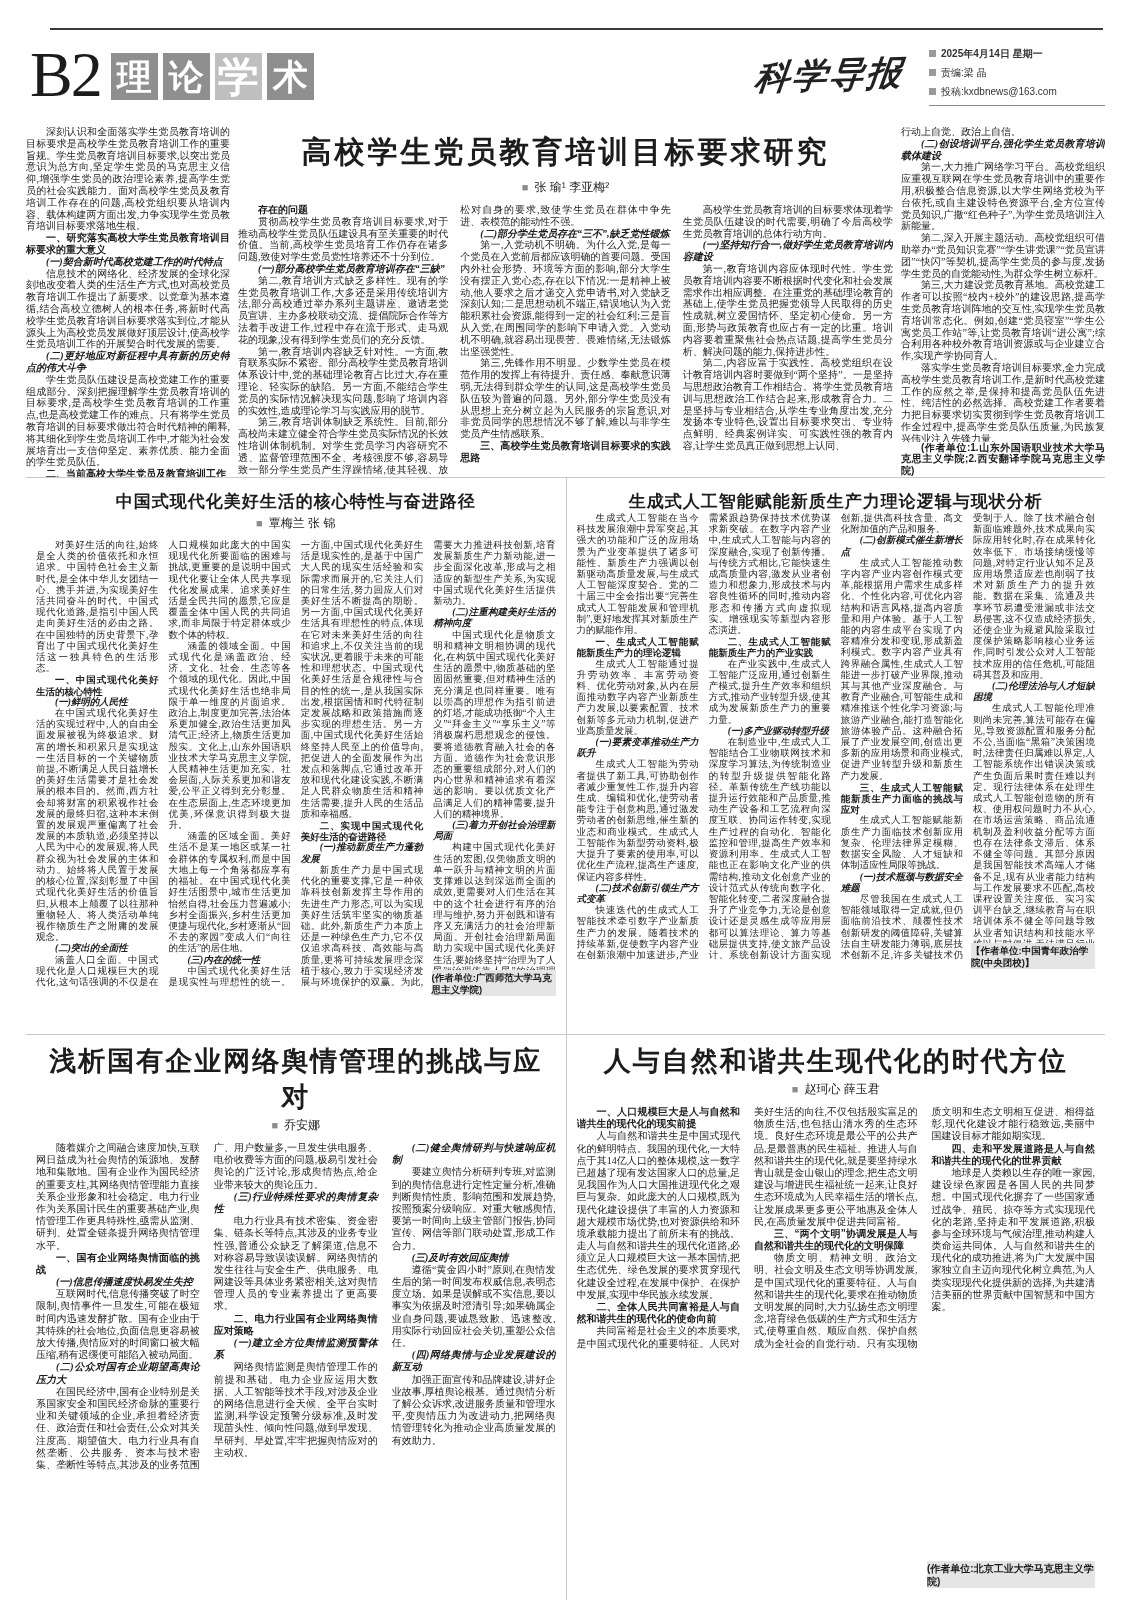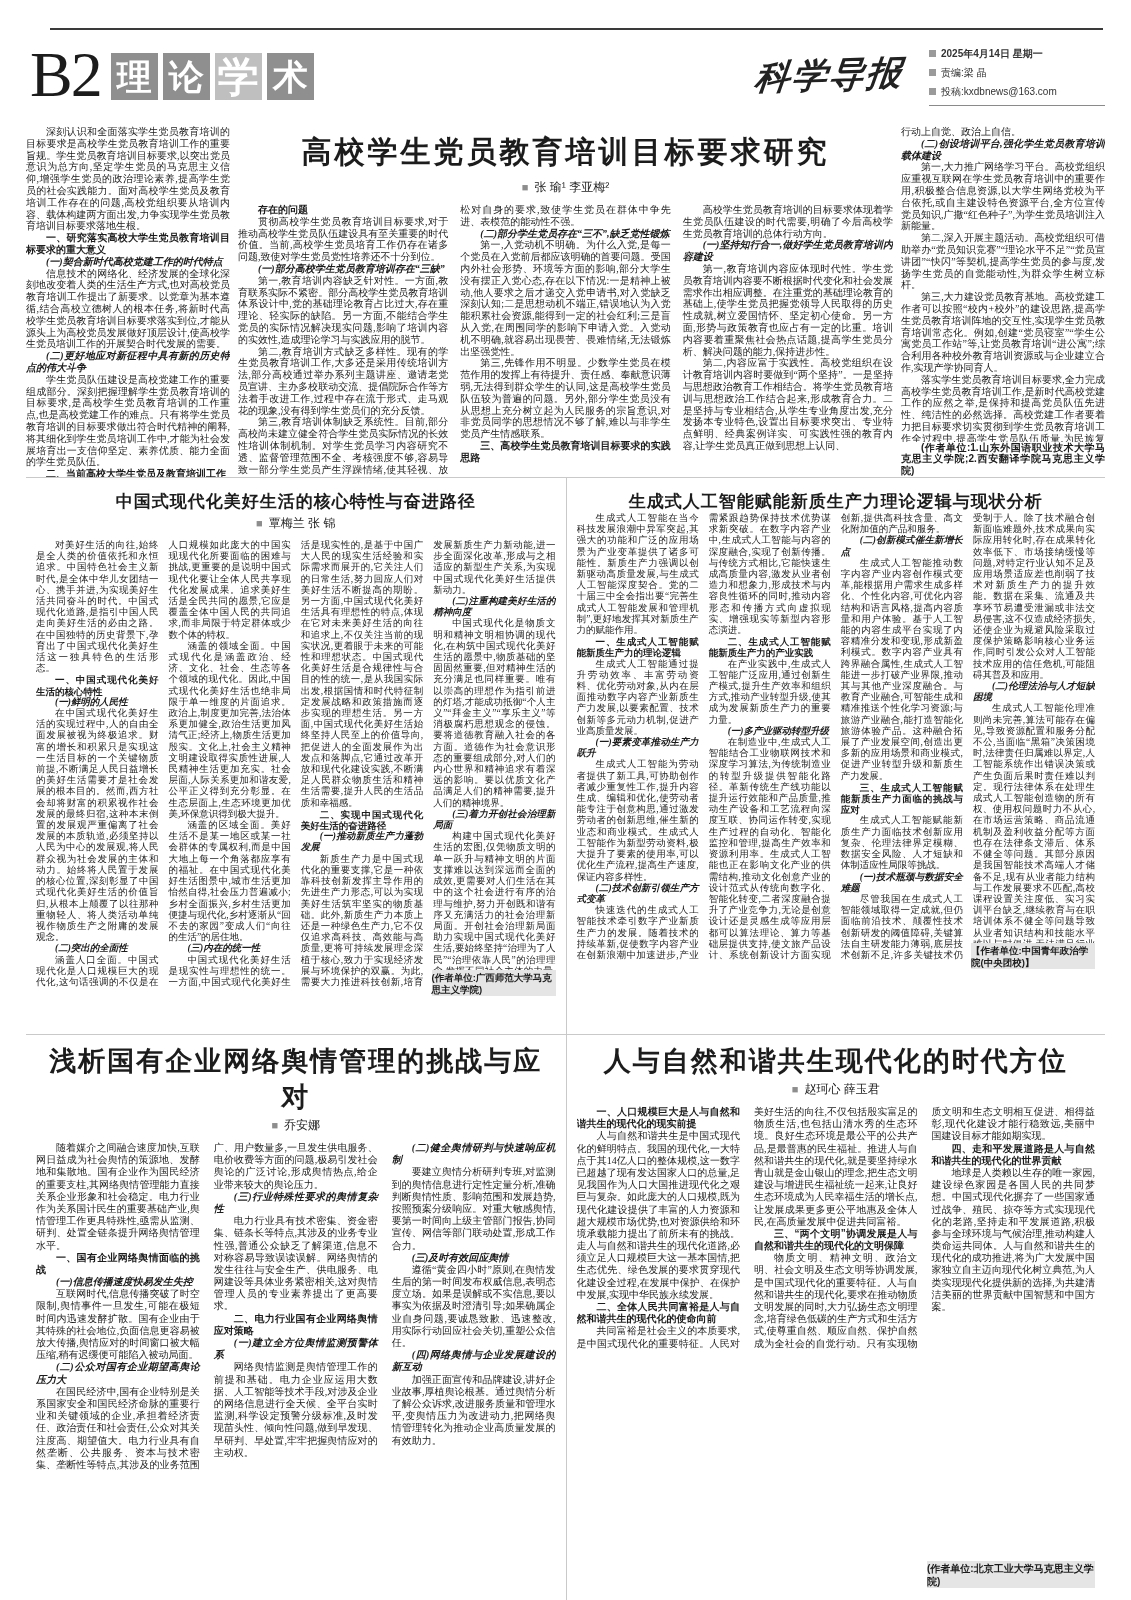--- a/index.html
+++ b/index.html
@@ -107,39 +107,39 @@
       </div>
     <div class="a1-center">
       <h1 class="headline">高校学生党员教育培训目标要求研究</h1>
       <div class="byline">
         <span class="bsq">■</span><span>张 瑜¹ 李亚梅²</span>
       </div>
       <div class="a1-cols">
           <p class="pg h1">存在的问题</p>
           <p class="pg body">贯彻高校学生党员教育培训目标要求,对于推动高校学生党员队伍建设具有至关重要的时代价值。当前,高校学生党员培育工作仍存在诸多问题,致使对学生党员党性培养还不十分到位。</p>
           <p class="pg h2">(一)部分高校学生党员教育培训存在“三缺”</p>
+          <p class="pg body">第二,教育培训方式缺乏多样性。现有的学生党员教育培训工作,大多还是采用传统培训方法,部分高校通过举办系列主题讲座、邀请老党员宣讲、主办多校联动交流、提倡院际合作等方法着手改进工作,过程中存在流于形式、走马观花的现象,没有得到学生党员们的充分反馈。</p>
           <p class="pg body">第一,教育培训内容缺乏针对性。一方面,教育联系实际不紧密。部分高校学生党员教育培训体系设计中,党的基础理论教育占比过大,存在重理论、轻实际的缺陷。另一方面,不能结合学生党员的实际情况解决现实问题,影响了培训内容的实效性,造成理论学习与实践应用的脱节。</p>
-          <p class="pg body">第二,教育培训方式缺乏多样性。现有的学生党员教育培训工作,大多还是采用传统培训方法,部分高校通过举办系列主题讲座、邀请老党员宣讲、主办多校联动交流、提倡院际合作等方法着手改进工作,过程中存在流于形式、走马观花的现象,没有得到学生党员们的充分反馈。</p>
           <p class="pg body">第三,教育培训体制缺乏系统性。目前,部分高校尚未建立健全符合学生党员实际情况的长效性培训体制机制。对学生党员学习内容研究不透、监督管理范围不全、考核强度不够,容易导致一部分学生党员产生浮躁情绪,使其轻视、放松对自身的要求,致使学生党员在群体中争先进、表模范的能动性不强。</p>
           <p class="pg h2">(二)部分学生党员存在“三不”,缺乏党性锻炼</p>
           <p class="pg body">第一,入党动机不明确。为什么入党,是每一个党员在入党前后都应该明确的首要问题。受国内外社会形势、环境等方面的影响,部分大学生没有摆正入党心态,存在以下情况:一是精神上被动,他人要求之后才递交入党申请书,对入党缺乏深刻认知;二是思想动机不端正,错误地认为入党能积累社会资源,能得到一定的社会红利;三是盲从入党,在周围同学的影响下申请入党。入党动机不明确,就容易出现畏苦、畏难情绪,无法锻炼出坚强党性。</p>
           <p class="pg body">第三,先锋作用不明显。少数学生党员在模范作用的发挥上有待提升、责任感、奉献意识薄弱,无法得到群众学生的认同,这是高校学生党员队伍较为普遍的问题。另外,部分学生党员没有从思想上充分树立起为人民服务的宗旨意识,对非党员同学的思想情况不够了解,难以与非学生党员产生情感联系。</p>
           <p class="pg h1">三、高校学生党员教育培训目标要求的实践思路</p>
           <p class="pg body">高校学生党员教育培训的目标要求体现着学生党员队伍建设的时代需要,明确了今后高校学生党员教育培训的总体行动方向。</p>
           <p class="pg h2">(一)坚持知行合一,做好学生党员教育培训内容建设</p>
           <p class="pg body">第一,教育培训内容应体现时代性。学生党员教育培训内容要不断根据时代变化和社会发展需求作出相应调整。在注重党的基础理论教育的基础上,使学生党员把握党领导人民取得的历史性成就,树立爱国情怀、坚定初心使命。另一方面,形势与政策教育也应占有一定的比重。培训内容要着重聚焦社会热点话题,提高学生党员分析、解决问题的能力,保持进步性。</p>
           <p class="pg body">第二,内容应富于实践性。高校党组织在设计教育培训内容时要做到“两个坚持”。一是坚持与思想政治教育工作相结合。将学生党员教育培训与思想政治工作结合起来,形成教育合力。二是坚持与专业相结合,从学生专业角度出发,充分发扬本专业特色,设置出目标要求突出、专业特点鲜明、经典案例详实、可实践性强的教育内容,让学生党员真正做到思想上认同、</p>
         </div>
     </div>
     <div class="a1-side">
       <div>
           <p class="pg cont">行动上自觉、政治上自信。</p>
           <p class="pg h2">(二)创设培训平台,强化学生党员教育培训载体建设</p>
           <p class="pg body">第一,大力推广网络学习平台。高校党组织应重视互联网在学生党员教育培训中的重要作用,积极整合信息资源,以大学生网络党校为平台依托,或自主建设特色资源平台,全方位宣传党员知识,广撒“红色种子”,为学生党员培训注入新能量。</p>
-          <p class="pg body">第二,深入开展主题活动。高校党组织可借助举办“党员知识竞赛”“理论水平不足”“党员宣讲团”“快闪”等契机,提高学生党员的参与度,发扬学生党员的自觉能动性,为群众学生树立标杆。</p>
+          <p class="pg body">第二,深入开展主题活动。高校党组织可借助举办“党员知识竞赛”“学生讲党课”“党员宣讲团”“快闪”等契机,提高学生党员的参与度,发扬学生党员的自觉能动性,为群众学生树立标杆。</p>
           <p class="pg body">第三,大力建设党员教育基地。高校党建工作者可以按照“校内+校外”的建设思路,提高学生党员教育培训阵地的交互性,实现学生党员教育培训常态化。例如,创建“党员寝室”“学生公寓党员工作站”等,让党员教育培训“进公寓”;综合利用各种校外教育培训资源或与企业建立合作,实现产学协同育人。</p>
           <p class="pg body">落实学生党员教育培训目标要求,全力完成高校学生党员教育培训工作,是新时代高校党建工作的应然之举,是保持和提高党员队伍先进性、纯洁性的必然选择。高校党建工作者要着力把目标要求切实贯彻到学生党员教育培训工作全过程中,提高学生党员队伍质量,为民族复兴伟业注入先锋力量。</p>
         </div>
       <div class="a1-tail">
           <p class="pg tail">(作者单位:1.山东外国语职业技术大学马克思主义学院;2.西安翻译学院马克思主义学院)</p>
         </div>
     </div>
   </section>
 
   <div class="row row2">
@@ -149,21 +149,21 @@
         <span class="bsq">■</span><span>覃梅兰 张 锦</span>
       </div>
       <div class="colwrap">
         <div class="tail-abs">(作者单位:广西师范大学马克思主义学院)</div>
       <p class="pg body">对美好生活的向往,始终是全人类的价值依托和永恒追求。中国特色社会主义新时代,是全体中华儿女团结一心、携手并进,为实现美好生活共同奋斗的时代。中国式现代化道路,是指引中国人民走向美好生活的必由之路。在中国独特的历史背景下,孕育出了中国式现代化美好生活这一独具特色的生活形态。</p>
           <p class="pg h1">一、中国式现代化美好生活的核心特性</p>
           <p class="pg h2">(一)鲜明的人民性</p>
           <p class="pg body">在中国式现代化美好生活的实现过程中,人的自由全面发展被视为终极追求。财富的增长和积累只是实现这一生活目标的一个关键物质前提,不断满足人民日益增长的美好生活需要才是社会发展的根本目的。然而,西方社会却将财富的积累视作社会发展的最终归宿,这种本末倒置的发展观严重偏离了社会发展的本质轨道,必须坚持以人民为中心的发展观,将人民群众视为社会发展的主体和动力。始终将人民置于发展的核心位置,深刻彰显了中国式现代化美好生活的价值旨归,从根本上颠覆了以往那种重物轻人、将人类活动单纯视作物质生产之附庸的发展观念。</p>
           <p class="pg h2">(二)突出的全面性</p>
           <p class="pg body">涵盖人口全面。中国式现代化是人口规模巨大的现代化,这句话强调的不仅是在人口规模如此庞大的中国实现现代化所要面临的困难与挑战,更重要的是说明中国式现代化要让全体人民共享现代化发展成果。追求美好生活是全民共同的愿景,它应是覆盖全体中国人民的共同追求,而非局限于特定群体或少数个体的特权。</p>
-          <p class="pg body">涵盖的领域全面。中国式现代化是涵盖政治、经济、文化、社会、生态等各个领域的现代化。因此,中国式现代化美好生活也绝非局限于单一维度的片面追求。政治上,制度更加完善,法治体系更加健全,政治生活更加风清气正;经济上,物质生活更加殷实。文化上,社会主义精神文明建设取得实质性进展,人民精神生活更加充实。社会层面,人际关系更加和谐友爱,公平正义得到充分彰显。在生态层面上,生态环境更加优美,环保意识得到极大提升。</p>
+          <p class="pg body">涵盖的领域全面。中国式现代化是涵盖政治、经济、文化、社会、生态等各个领域的现代化。因此,中国式现代化美好生活也绝非局限于单一维度的片面追求。政治上,制度更加完善,法治体系更加健全,政治生活更加风清气正;经济上,物质生活更加殷实。文化上,山东外国语职业技术大学马克思主义学院,人民精神生活更加充实。社会层面,人际关系更加和谐友爱,公平正义得到充分彰显。在生态层面上,生态环境更加优美,环保意识得到极大提升。</p>
           <p class="pg body">涵盖的区域全面。美好生活不是某一地区或某一社会群体的专属权利,而是中国大地上每一个角落都应享有的福祉。在中国式现代化美好生活图景中,城市生活更加怡然自得,社会压力普遍减小;乡村全面振兴,乡村生活更加便捷与现代化,乡村逐渐从“回不去的家园”变成人们“向往的生活”的居住地。</p>
           <p class="pg h2">(三)内在的统一性</p>
           <p class="pg body">中国式现代化美好生活是现实性与理想性的统一。一方面,中国式现代化美好生活是现实性的,是基于中国广大人民的现实生活经验和实际需求而展开的,它关注人们的日常生活,努力回应人们对美好生活不断提高的期盼。另一方面,中国式现代化美好生活具有理想性的特点,体现在它对未来美好生活的向往和追求上,不仅关注当前的现实状况,更着眼于未来的可能性和理想状态。中国式现代化美好生活是合规律性与合目的性的统一,是从我国实际出发,根据国情和时代特征制定发展战略和政策措施而逐步实现的理想生活。另一方面,中国式现代化美好生活始终坚持人民至上的价值导向,把促进人的全面发展作为出发点和落脚点,它通过改革开放和现代化建设实践,不断满足人民群众物质生活和精神生活需要,提升人民的生活品质和幸福感。</p>
           <p class="pg h1">二、实现中国式现代化美好生活的奋进路径</p>
           <p class="pg h2">(一)推动新质生产力蓬勃发展</p>
           <p class="pg body">新质生产力是中国式现代化的重要支撑,它是一种依靠科技创新发挥主导作用的先进生产力形态,可以为实现美好生活筑牢坚实的物质基础。此外,新质生产力本质上还是一种绿色生产力,它不仅仅追求高科技、高效能与高质量,更将可持续发展理念深植于核心,致力于实现经济发展与环境保护的双赢。为此,需要大力推进科技创新,培育发展新质生产力新动能,进一步全面深化改革,形成与之相适应的新型生产关系,为实现中国式现代化美好生活提供新动力。</p>
           <p class="pg h2">(二)注重构建美好生活的精神向度</p>
           <p class="pg body">中国式现代化是物质文明和精神文明相协调的现代化,在构筑中国式现代化美好生活的愿景中,物质基础的坚固固然重要,但对精神生活的充分满足也同样重要。唯有以崇高的理想作为指引前进的灯塔,才能成功抵御“个人主义”“拜金主义”“享乐主义”等消极腐朽思想观念的侵蚀。要将道德教育融入社会的各方面。道德作为社会意识形态的重要组成部分,对人们的内心世界和精神追求有着深远的影响。要以优质文化产品满足人们的精神需要,提升人们的精神境界。</p>
           <p class="pg h2">(三)着力开创社会治理新局面</p>
           <p class="pg body">构建中国式现代化美好生活的宏图,仅凭物质文明的单一跃升与精神文明的片面支撑难以达到深远而全面的成效,更需要对人们生活在其中的这个社会进行有序的治理与维护,努力开创既和谐有序又充满活力的社会治理新局面。开创社会治理新局面助力实现中国式现代化美好生活,要始终坚持“治理为了人民”“治理依靠人民”的治理理念,发挥不同社会主体的力量,形成社会治理合力,共创安定有序的美好社会。</p>

